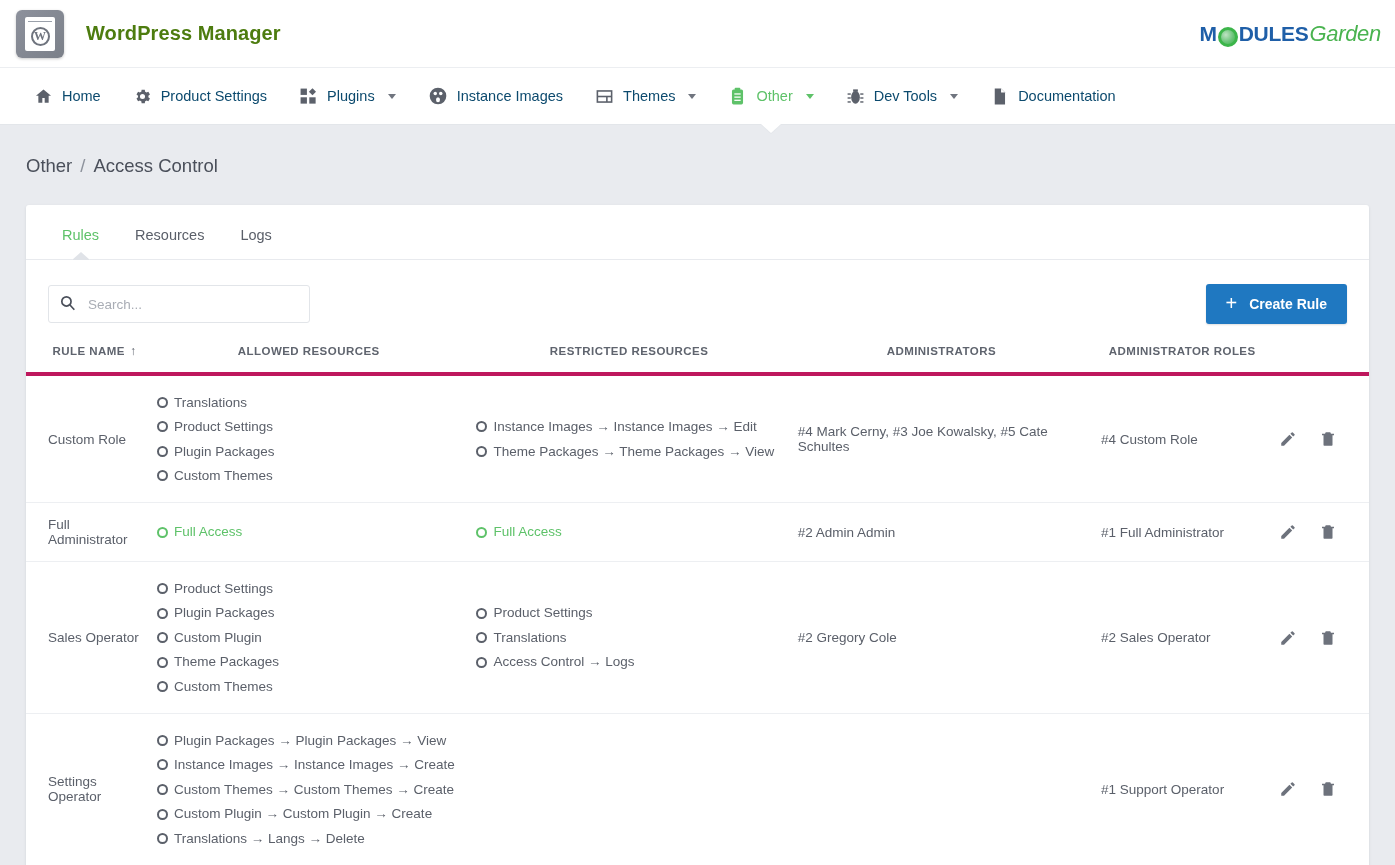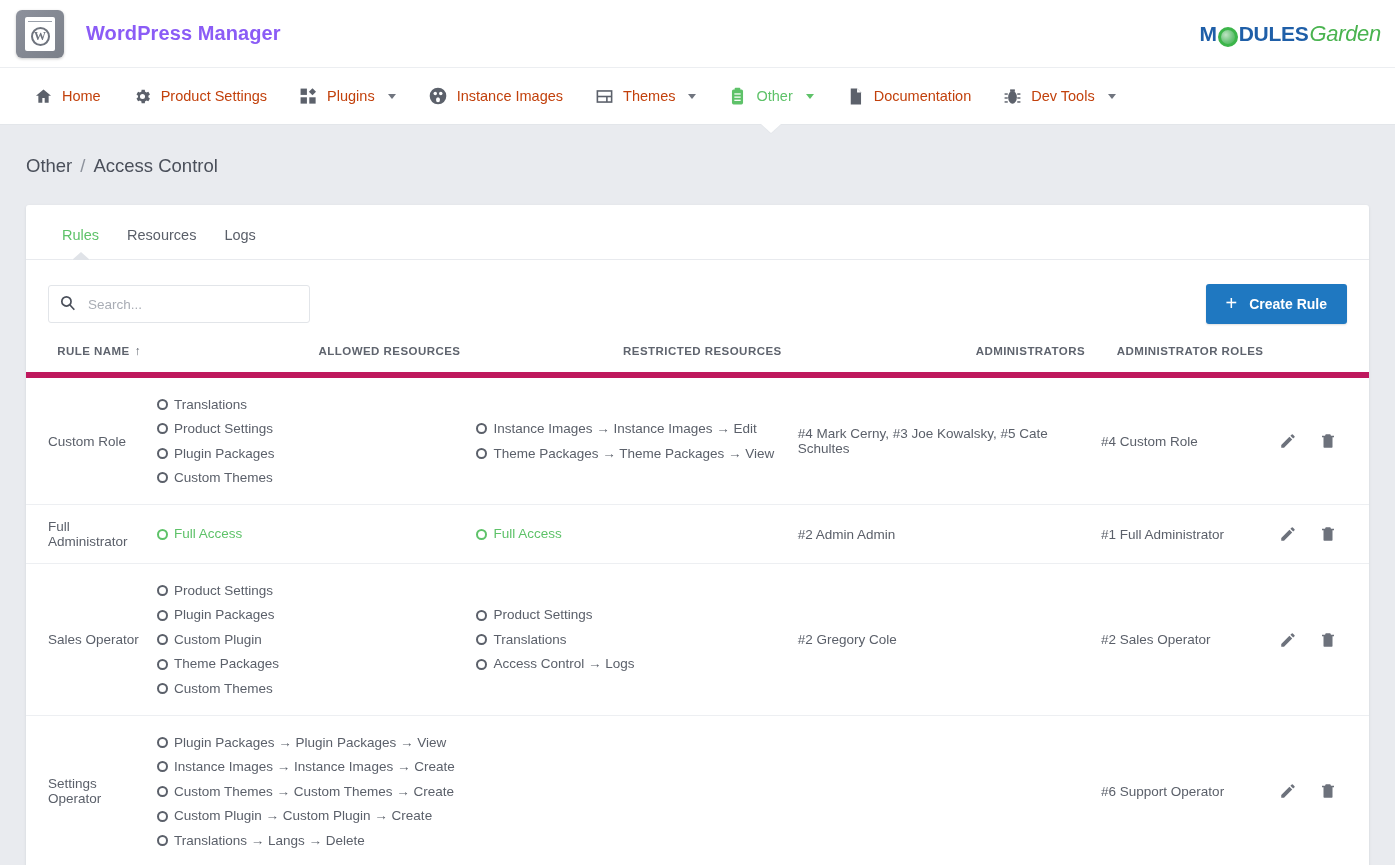--- a/index.html
+++ b/index.html
@@ -48,21 +48,21 @@
     margin-top: 5px;
     display: flex; align-items: center; justify-content: center;
     font-size: 12px; font-weight: bold; color: #6f747e;
     font-family: "Liberation Serif", serif;
     line-height: 1;
   }
   .app-title {
     margin-left: 22px;
     font-size: 20px;
     font-weight: bold;
-    color: #8b5cf6;
+    color: #4d7c0f;
     letter-spacing: .1px;
   }
   .brand {
     margin-left: auto;
     display: flex; align-items: center;
     font-size: 21px;
     font-weight: bold;
     letter-spacing: -0.3px;
     white-space: nowrap;
   }
@@ -96,21 +96,21 @@
     border-bottom: 1px solid #e3e6ea;
     position: relative;
   }
   .nav-item {
     display: flex;
     align-items: center;
     gap: 9px;
     padding: 0 16px;
     height: 56px;
     font-size: 14.5px;
-    color: #c2410c;
+    color: #0c4a6e;
     cursor: pointer;
     position: relative;
     white-space: nowrap;
   }
   .nav-item .nav-ico { display: flex; align-items: center; color: #5c616b; }
   .nav-item.active { color: #5ec269; }
   .nav-item.active .nav-ico { color: #5ec269; }
   .nav-item .caret {
     width: 0; height: 0;
     border-left: 4.5px solid transparent;
@@ -142,21 +142,21 @@
   
   .card {
     margin: 28px 26px 0 26px;
     background: #ffffff;
     border-radius: 3px;
     box-shadow: 0 1px 3px rgba(20,30,50,0.10);
   }
   .tabs {
     display: flex;
     align-items: flex-end;
-    gap: 0;
+    gap: 8px;
     padding: 14px 22px 0 22px;
     border-bottom: 1px solid #e8eaee;
     position: relative;
   }
   .tab {
     padding: 8px 14px 16px 14px;
     font-size: 14.5px;
     color: #5a5f69;
     cursor: pointer;
     position: relative;
@@ -225,27 +225,27 @@
     font-size: 20px; font-weight: normal; line-height: 1;
     position: relative; top: -1px;
   }
 
   
   table.grid {
     width: 100%;
     border-collapse: collapse;
   }
   table.grid th {
-    text-align: right;
+    text-align: center;
     font-size: 11.5px;
     letter-spacing: .45px;
     font-weight: bold;
     color: #5f646e;
     padding: 0 8px 14px 8px;
-    border-bottom: 6px solid #be185d;
+    border-bottom: 4px solid #be185d;
     white-space: nowrap;
   }
   table.grid th:first-child { padding-left: 22px; }
   table.grid td {
     font-size: 13.5px;
     color: #5b606a;
     padding: 14px 8px;
     border-bottom: 1px solid #edeff2;
     vertical-align: middle;
   }
@@ -369,47 +369,47 @@
           <rect x="5" y="3" width="14" height="19" rx="2"></rect>
           <rect x="8.5" y="1" width="7" height="4" rx="1" fill="currentColor"></rect>
           <rect x="8" y="8" width="8" height="1.6" fill="#fff"></rect>
           <rect x="8" y="12" width="8" height="1.6" fill="#fff"></rect>
           <rect x="8" y="16" width="8" height="1.6" fill="#fff"></rect>
         </svg>
     </span>
     <span>Other</span>
     <span class="caret"></span>
     <span class="nav-pointer"></span>
-  </div>
-
-  <div class="nav-item">
-    <span class="nav-ico">
-      <svg width="19" height="19" viewBox="0 0 24 24" fill="currentColor">
-          <path d="M6 2h8l5 5v15H6z"></path>
-          <path d="M14 2v5h5" fill="#fff"></path>
-        </svg>
-    </span>
-    <span>Documentation</span>
   </div>
 
   <div class="nav-item">
     <span class="nav-ico">
       <svg width="19" height="19" viewBox="0 0 24 24" fill="currentColor">
           <ellipse cx="12" cy="13" rx="5.5" ry="8"></ellipse>
           <path d="M9 3h6v3H9z"></path>
           <rect x="2" y="8" width="4" height="1.8"></rect>
           <rect x="18" y="8" width="4" height="1.8"></rect>
           <rect x="2" y="13" width="4" height="1.8"></rect>
           <rect x="18" y="13" width="4" height="1.8"></rect>
           <rect x="2" y="18" width="4" height="1.8"></rect>
           <rect x="18" y="18" width="4" height="1.8"></rect>
         </svg>
     </span>
     <span>Dev Tools</span>
     <span class="caret"></span>
+  </div>
+
+  <div class="nav-item">
+    <span class="nav-ico">
+      <svg width="19" height="19" viewBox="0 0 24 24" fill="currentColor">
+          <path d="M6 2h8l5 5v15H6z"></path>
+          <path d="M14 2v5h5" fill="#fff"></path>
+        </svg>
+    </span>
+    <span>Documentation</span>
   </div>
 </div>
 
 <div class="breadcrumb">
   <span>Other</span>
   <span class="sep">/</span>
   <span>Access Control</span>
 </div>
 
 <div class="card">
@@ -623,21 +623,21 @@
                 <span class="">Custom Plugin → Custom Plugin → Create</span>
               </li>
               <li>
                 <span class="bullet"></span>
                 <span class="">Translations → Langs → Delete</span>
               </li>
             </ul>
           </td>
           <td class="c-restricted"></td>
           <td class="c-admins"></td>
-          <td class="c-roles">#6 Support Operator</td>
+          <td class="c-roles">#1 Support Operator</td>
           <td class="c-actions">
             <div class="actions">
               <span class="icon-btn">
                 <svg width="18" height="18" viewBox="0 0 24 24" fill="currentColor">
                   <path d="M3 17.3V21h3.7L17.6 10.1l-3.7-3.7zM20.7 7a1 1 0 0 0 0-1.4l-2.3-2.3a1 1 0 0 0-1.4 0l-1.8 1.8 3.7 3.7z"></path>
                 </svg>
               </span>
               <span class="icon-btn">
                 <svg width="18" height="18" viewBox="0 0 24 24" fill="currentColor">
                   <path d="M6 7h12v13a1 1 0 0 1-1 1H7a1 1 0 0 1-1-1zM9 3h6l1 2h4v2H4V5h4z"></path>

